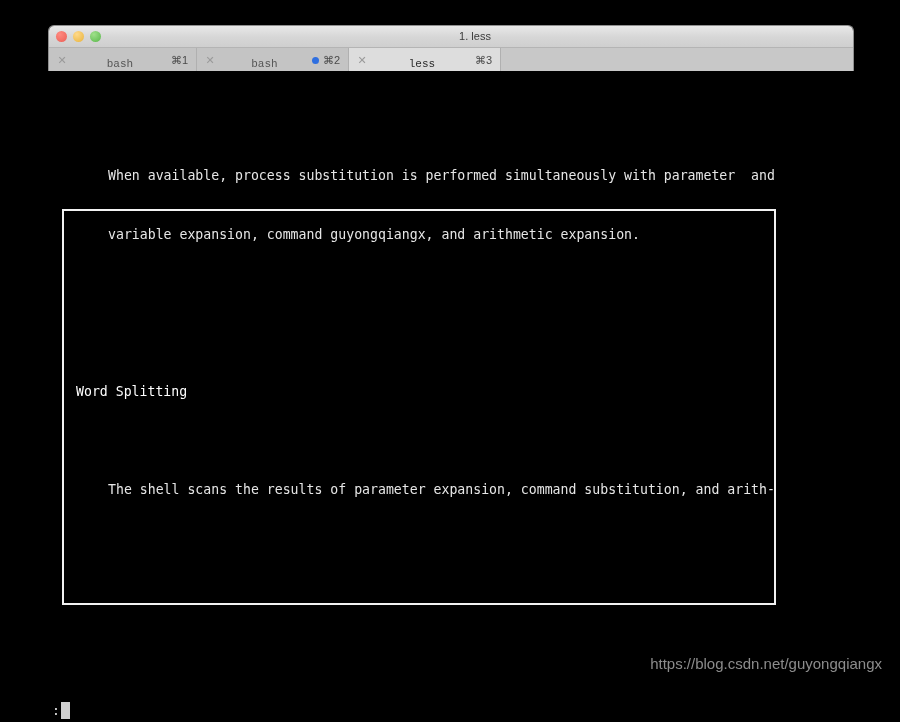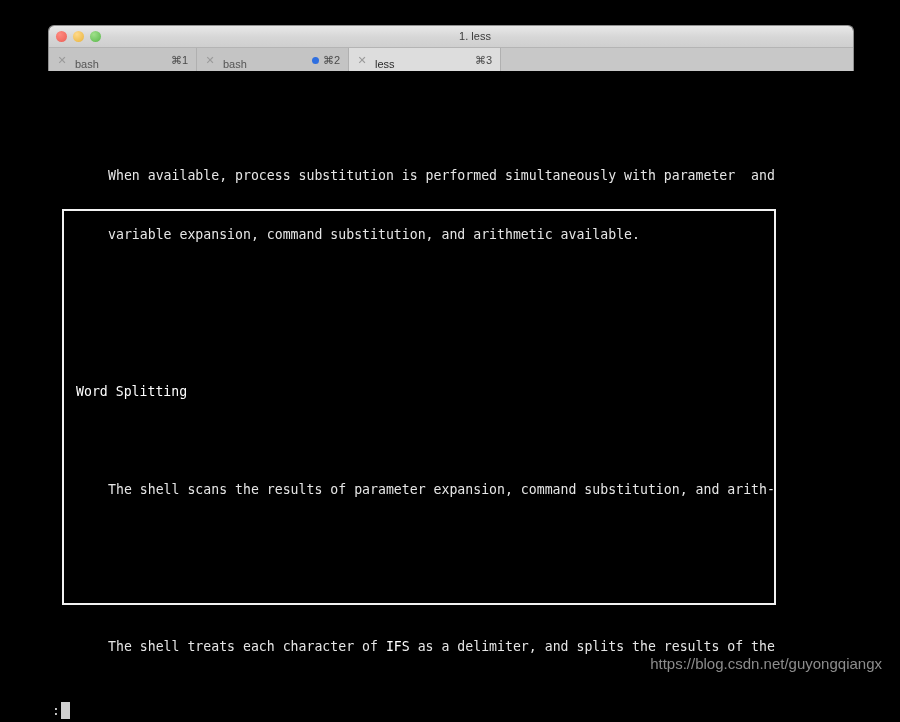--- a/index.html
+++ b/index.html
@@ -90,21 +90,22 @@
   .tab-close {
     font-family: "Liberation Sans", sans-serif;
     font-size: 11px;
     color: #9a9a9a;
     width: 14px;
     text-align: center;
     line-height: 1;
   }
   .tab-label {
     flex: 1;
-    font-family: Liberation Sans, sans-serif;
+    text-align: center;
+    font-family: Liberation Mono, monospace;
     font-size: 11px;
     color: #555555;
     padding: 0 6px;
     white-space: nowrap;
     margin-top: 8px;
   }
   .tab.active .tab-label { color: #2b2b2b; }
   .tab-dot {
     width: 7px;
     height: 7px;
@@ -236,32 +237,31 @@
     <div class="tab-filler"></div>
   </div>
 </div>
 
 <div id="screen">
 
   <div id="text-block">
 
     
     <div class="line"><span style="padding-left:40px">When available, process substitution is performed simultaneously with parameter  and</span></div>
-    <div class="line"><span style="padding-left:40px">variable expansion, command substitution, and arithmetic available.</span></div>
+    <div class="line"><span style="padding-left:40px">variable expansion, command guyongqiangx, and arithmetic expansion.</span></div>
     <div class="line">&nbsp;</div>
 
     
     <div class="line"><b style="padding-left:8px">Word Splitting</b></div>
 
     
     <div class="line"><span style="padding-left:40px">The shell scans the results of parameter expansion, command substitution, and arith-</span></div>
     <div class="line">&nbsp;</div>
 
     
-    <div class="line"><span style="padding-left:40px">The shell treats each character of <b>IFS</b> as a delimiter, and splits the results of the</span></div>
     
     
     
     
     
     
     
     
     
     

